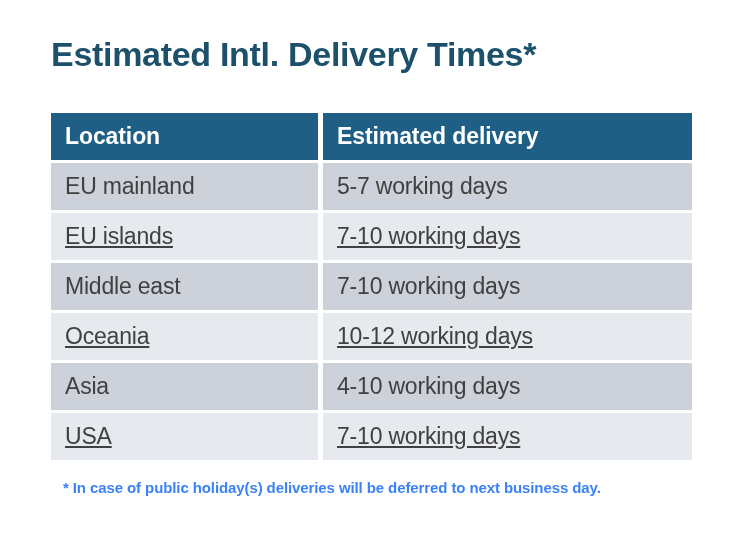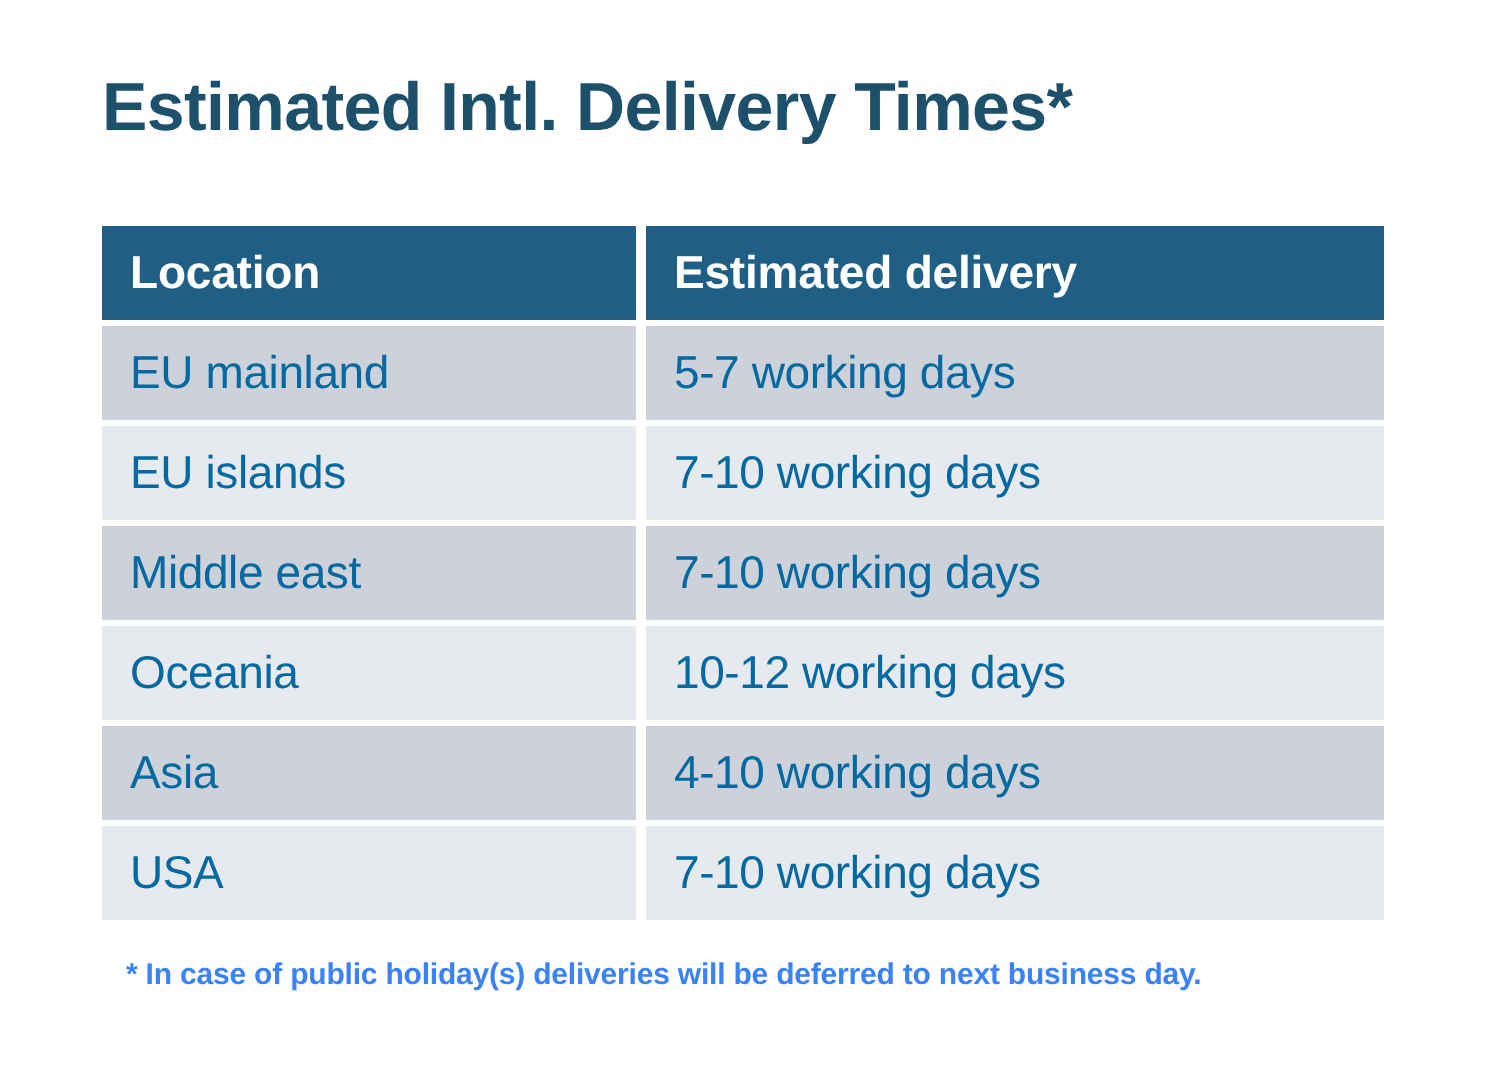--- a/index.html
+++ b/index.html
@@ -66,28 +66,29 @@
   .header-row .cell {
     background: #1f5f85;
     color: #ffffff;
     font-size: 23px;
     font-weight: 700;
     letter-spacing: -0.1px;
   }
   .body-row .cell {
     font-size: 23px;
     font-weight: 400;
-    color: #0369a1;
+    color: #404040;
     letter-spacing: -0.2px;
   }
   .body-row.odd .cell {
     background: #ccd1da;
   }
   .body-row.even .cell {
     background: #e6e9ed;
+    text-decoration: underline;
   }
   .footnote {
     position: absolute;
     left: 63px;
     top: 479px;
     font-size: 15px;
     font-weight: 700;
     color: #3b82f6;
     letter-spacing: -0.1px;
     white-space: nowrap;

